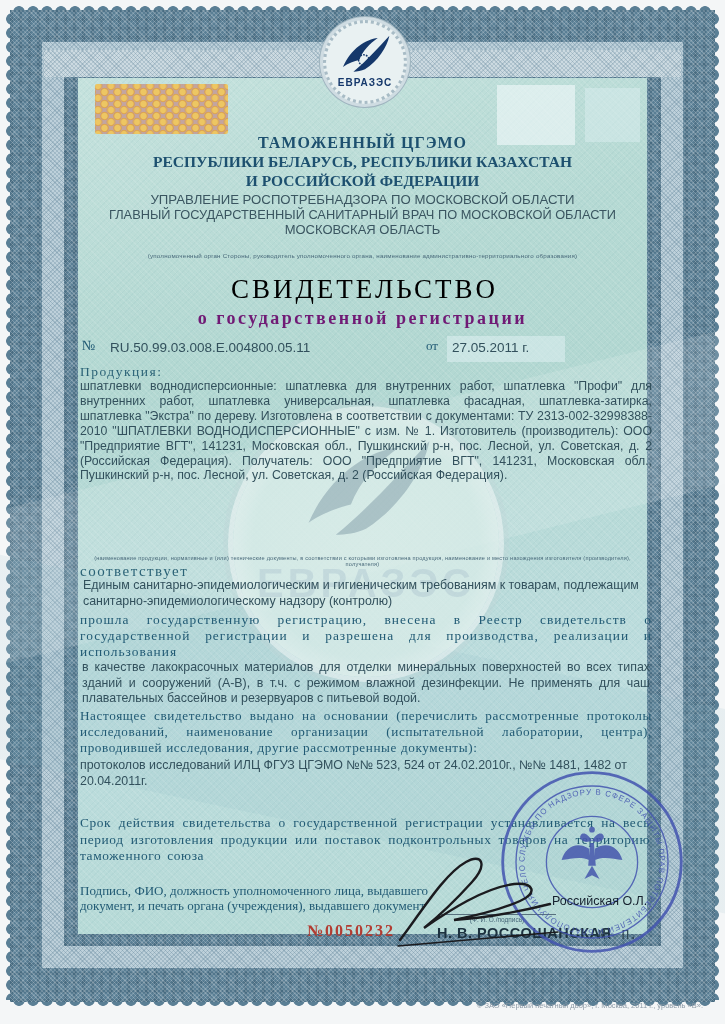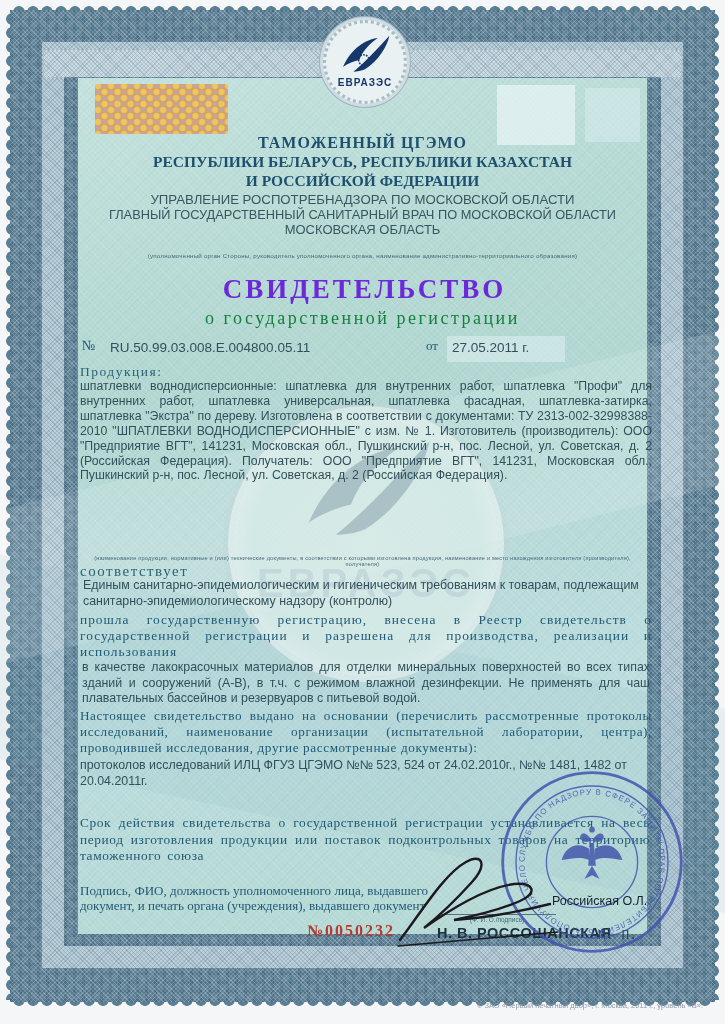--- a/index.html
+++ b/index.html
@@ -80,22 +80,22 @@
 
   
   .abs{position:absolute;z-index:2;}
   .serif{font-family:"Liberation Serif",serif;color:#215a74;}
   .sans{font-family:"Liberation Sans",sans-serif;color:#32505c;}
   .center{text-align:center;}
   .hdr-serif{left:60px;right:60px;font-weight:bold;color:#1d506f;font-family:"Liberation Serif",serif;}
   .hdr-sans{left:60px;right:60px;color:#3a5560;}
   .tiny{font-size:6.2px;color:#49697a;letter-spacing:.2px;}
   .just{text-align:justify;}
-  .title-main{left:4px;right:0;top:274px;font-size:27px;font-weight:bold;letter-spacing:3px;color:#6d28d9;}
-  .title-sub{left:0;right:0;top:308px;font-size:18px;font-weight:normal;letter-spacing:2.5px;color:#15803d;}
+  .title-main{left:4px;right:0;top:274px;font-size:27px;font-weight:normal;letter-spacing:3px;color:#000000;}
+  .title-sub{left:0;right:0;top:308px;font-size:18px;font-weight:bold;letter-spacing:2.5px;color:#701a75;}
   .datebox{position:absolute;left:447px;top:336px;width:118px;height:26px;background:rgba(222,240,243,.55);}
 
   .red-number{color:#b23b31;font-weight:bold;font-size:16px;letter-spacing:2px;font-family:"Liberation Serif",serif;}
   .signer-name{font-weight:bold;font-size:14.5px;letter-spacing:.5px;color:#1d3240;}
   .fio-cap{border-top:1px solid #57707e;padding-top:1px;font-size:6.5px;color:#49697a;text-align:center;}
 
   
   .stamp{position:absolute;left:497px;top:767px;width:190px;height:190px;opacity:.85;z-index:3;}
   .gavr{position:absolute;left:552px;top:894px;font-size:12.5px;color:#15202e;z-index:4;}
   .signature{position:absolute;left:392px;top:848px;z-index:4;}

